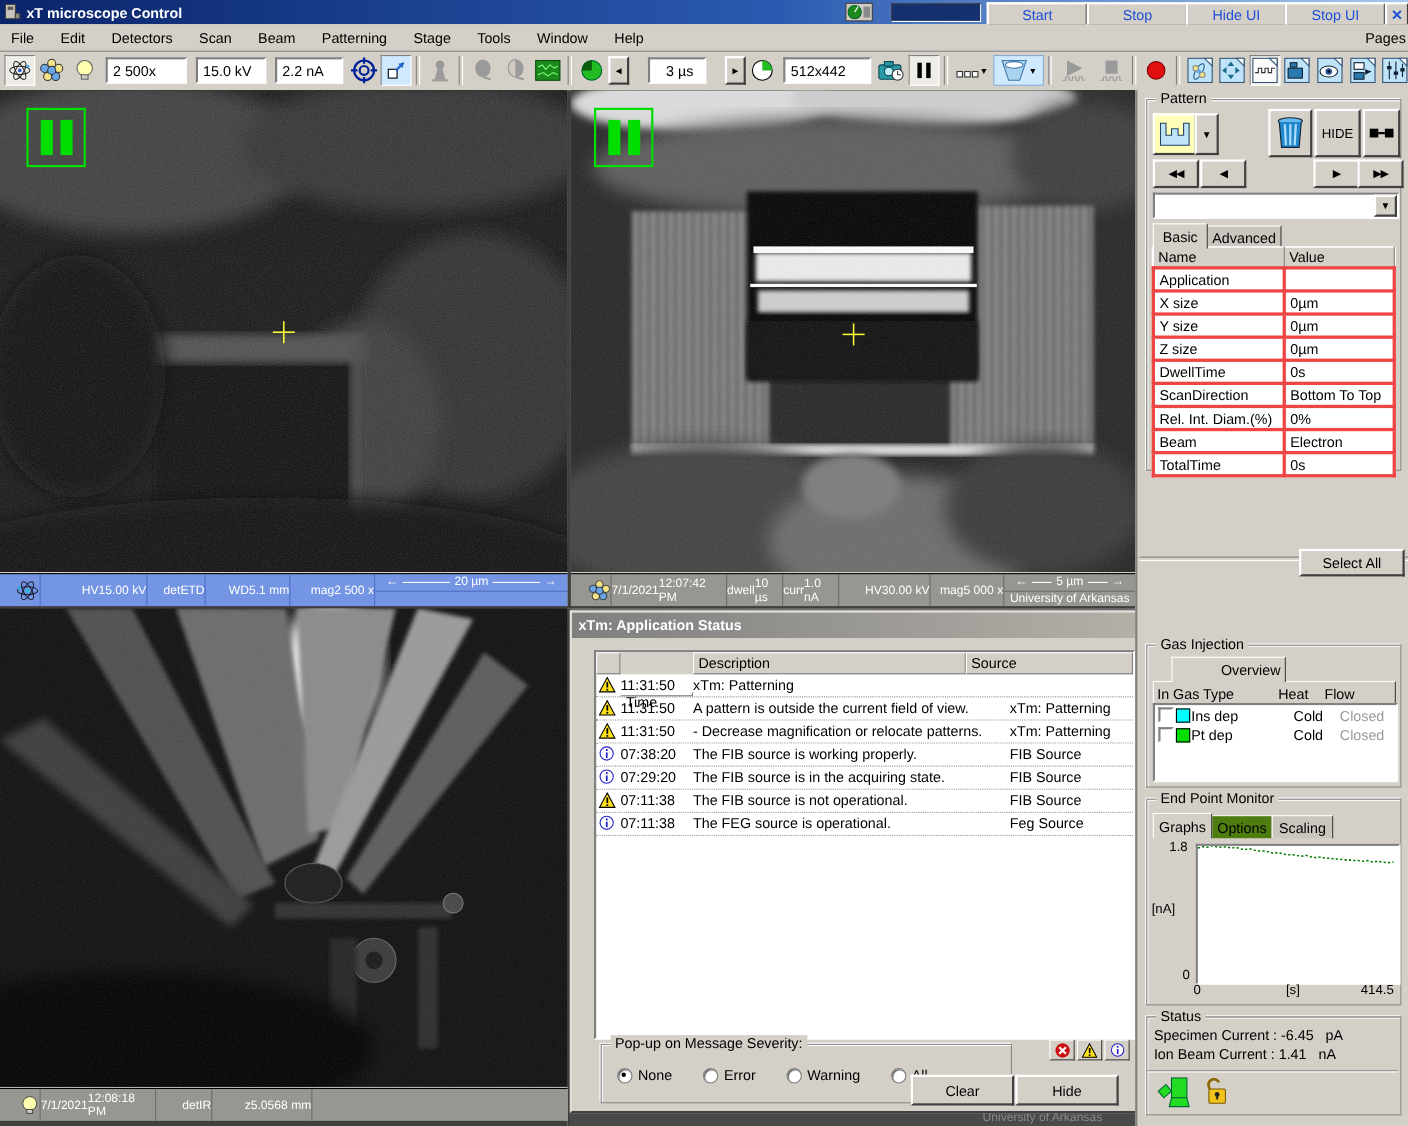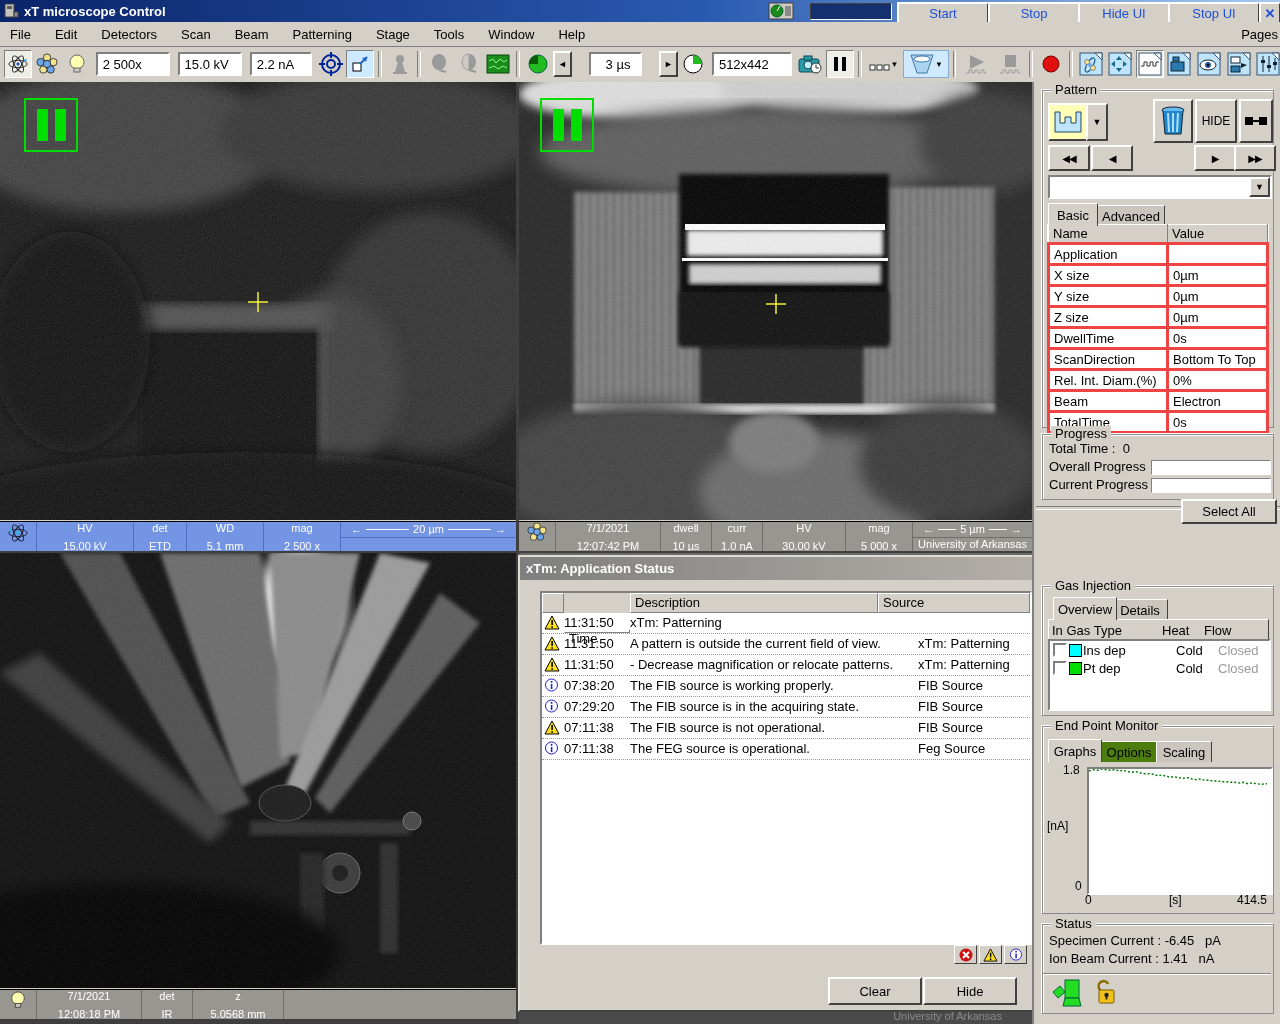--- a/index.html
+++ b/index.html
@@ -27,21 +27,21 @@
   .tsep{width:2px;height:26px;border-left:1px solid #808080;border-right:1px solid #ffffff;margin:0 3px;}
   .tbtn{width:26px;height:26px;display:flex;align-items:center;justify-content:center;
         border:1px solid transparent;margin:0 1px;}
   .tbtn.pressed{background:#efede8;border-color:#808080 #fff #fff #808080;}
   .tinput{height:20px;background:#fff;border:2px solid;border-color:#808080 #fff #fff #808080;
       display:flex;align-items:center;padding-left:5px;margin:0 4px;font-size:13px;}
   .spinbtn{width:16px;height:22px;font-size:9px;}
   
   .quad-img{position:absolute;overflow:hidden;background:#111;}
   .databar{position:absolute;display:flex;color:#fff;font-size:11px;line-height:12px;}
-  .databar .cell{display:flex;flex-direction:column;align-items:center;justify-content:space-between;height:100%;}
+  .databar .cell{display:flex;align-items:center;justify-content:flex-end;height:100%;}
   .db-blue{background:#7494e4;}
   .db-blue .cell{border-left:1px solid #4f6fc4;}
   .db-gray{background:#989690;}
   .db-gray .cell{border-left:1px solid #6f6d68;}
   .scalewrap{flex:1;display:flex;flex-direction:column;}
   .scaleline{flex:1;display:flex;align-items:center;justify-content:center;gap:4px;padding:0 10px;}
   .scaleline .ln{flex:1;height:1px;background:#fff;}
   .pause-overlay{position:absolute;width:50px;height:50px;border:2px solid #00dd00;
      display:flex;align-items:center;justify-content:center;gap:7px;}
   .pause-overlay div{width:11px;height:32px;background:#00dd00;}
@@ -663,20 +663,41 @@
       </div>
       <div class="filter-btn raised1">
         <svg width="14" height="14" viewBox="0 0 15 15">
             <circle cx="7.5" cy="7" r="6" fill="#fff" stroke="#2222cc"></circle>
             <rect x="6.8" y="6" width="1.6" height="5" fill="#2222cc"></rect>
             <rect x="6.8" y="3" width="1.6" height="1.8" fill="#2222cc"></rect>
           </svg>
       </div>
     </div>
 
+    <div class="groupbox" style="left:26px;top:392px;width:372px;height:52px;">
+      <span class="legend">Pop-up on Message Severity:</span>
+      <div style="display:flex;gap:28px;padding:20px 0 0 14px;">
+        <span class="radio">
+            <span class="rdot on"></span>
+            <span>None</span>
+          </span>
+        <span class="radio">
+            <span class="rdot"></span>
+            <span>Error</span>
+          </span>
+        <span class="radio">
+            <span class="rdot"></span>
+            <span>Warning</span>
+          </span>
+        <span class="radio">
+            <span class="rdot"></span>
+            <span>All</span>
+          </span>
+      </div>
+    </div>
     <div class="btn" style="position:absolute;left:308px;top:420px;width:90px;height:24px;">
         <span>Clear</span>
       </div>
     <div class="btn" style="position:absolute;left:403px;top:420px;width:90px;height:24px;">
         <span>Hide</span>
       </div>
   </div>
 
   <div style="position:absolute;left:1032px;top:82px;width:4px;height:942px;border-left:2px solid #808080;border-right:2px solid #ffffff;background:#d4d0c8;"></div>
 
@@ -766,38 +787,30 @@
               <td>Electron</td>
             </tr>
         <tr>
               <td>TotalTime</td>
               <td>0s</td>
             </tr>
       </tbody>
         </table>
     </div>
 
-    <div class="groupbox" style="left:6px;top:352px;width:230px;height:64px;">
-      <span class="legend">Progress</span>
-      <div style="position:absolute;left:6px;top:6px;"><span>Total Time :</span>&nbsp;&nbsp;<span>0</span></div>
-      <div style="position:absolute;left:6px;top:24px;">Overall Progress</div>
-      <div class="pbar" style="position:absolute;left:108px;top:25px;"></div>
-      <div style="position:absolute;left:6px;top:42px;">Current Progress</div>
-      <div class="pbar" style="position:absolute;left:108px;top:43px;"></div>
-    </div>
 
     <div style="position:absolute;left:0;top:424px;width:244px;height:2px;border-top:1px solid #808080;border-bottom:1px solid #fff;"></div>
     <div class="btn" style="position:absolute;left:145px;top:417px;width:92px;height:21px;">
         <span>Select All</span>
       </div>
 
 
     <div class="groupbox" style="left:6px;top:504px;width:230px;height:128px;">
       <span class="legend">Gas Injection</span>
-      <div class="tab" style="left:10px;top:10px;width:62px;height:22px;z-index:2;">
+      <div class="tab" style="left:22px;top:10px;width:62px;height:22px;z-index:2;padding-left:40px;">
           <span>Overview</span>
         </div>
       <div class="tab" style="left:69px;top:12px;width:54px;height:20px;background:#cac6be;">
           <span>Details</span>
         </div>
       <div class="raised1" style="position:absolute;left:5px;top:32px;width:219px;height:20px;display:flex;align-items:center;">
         <span style="margin-left:3px;width:110px;">In Gas Type</span>
         <span style="width:42px;">Heat</span>
         <span>Flow</span>
       </div>

